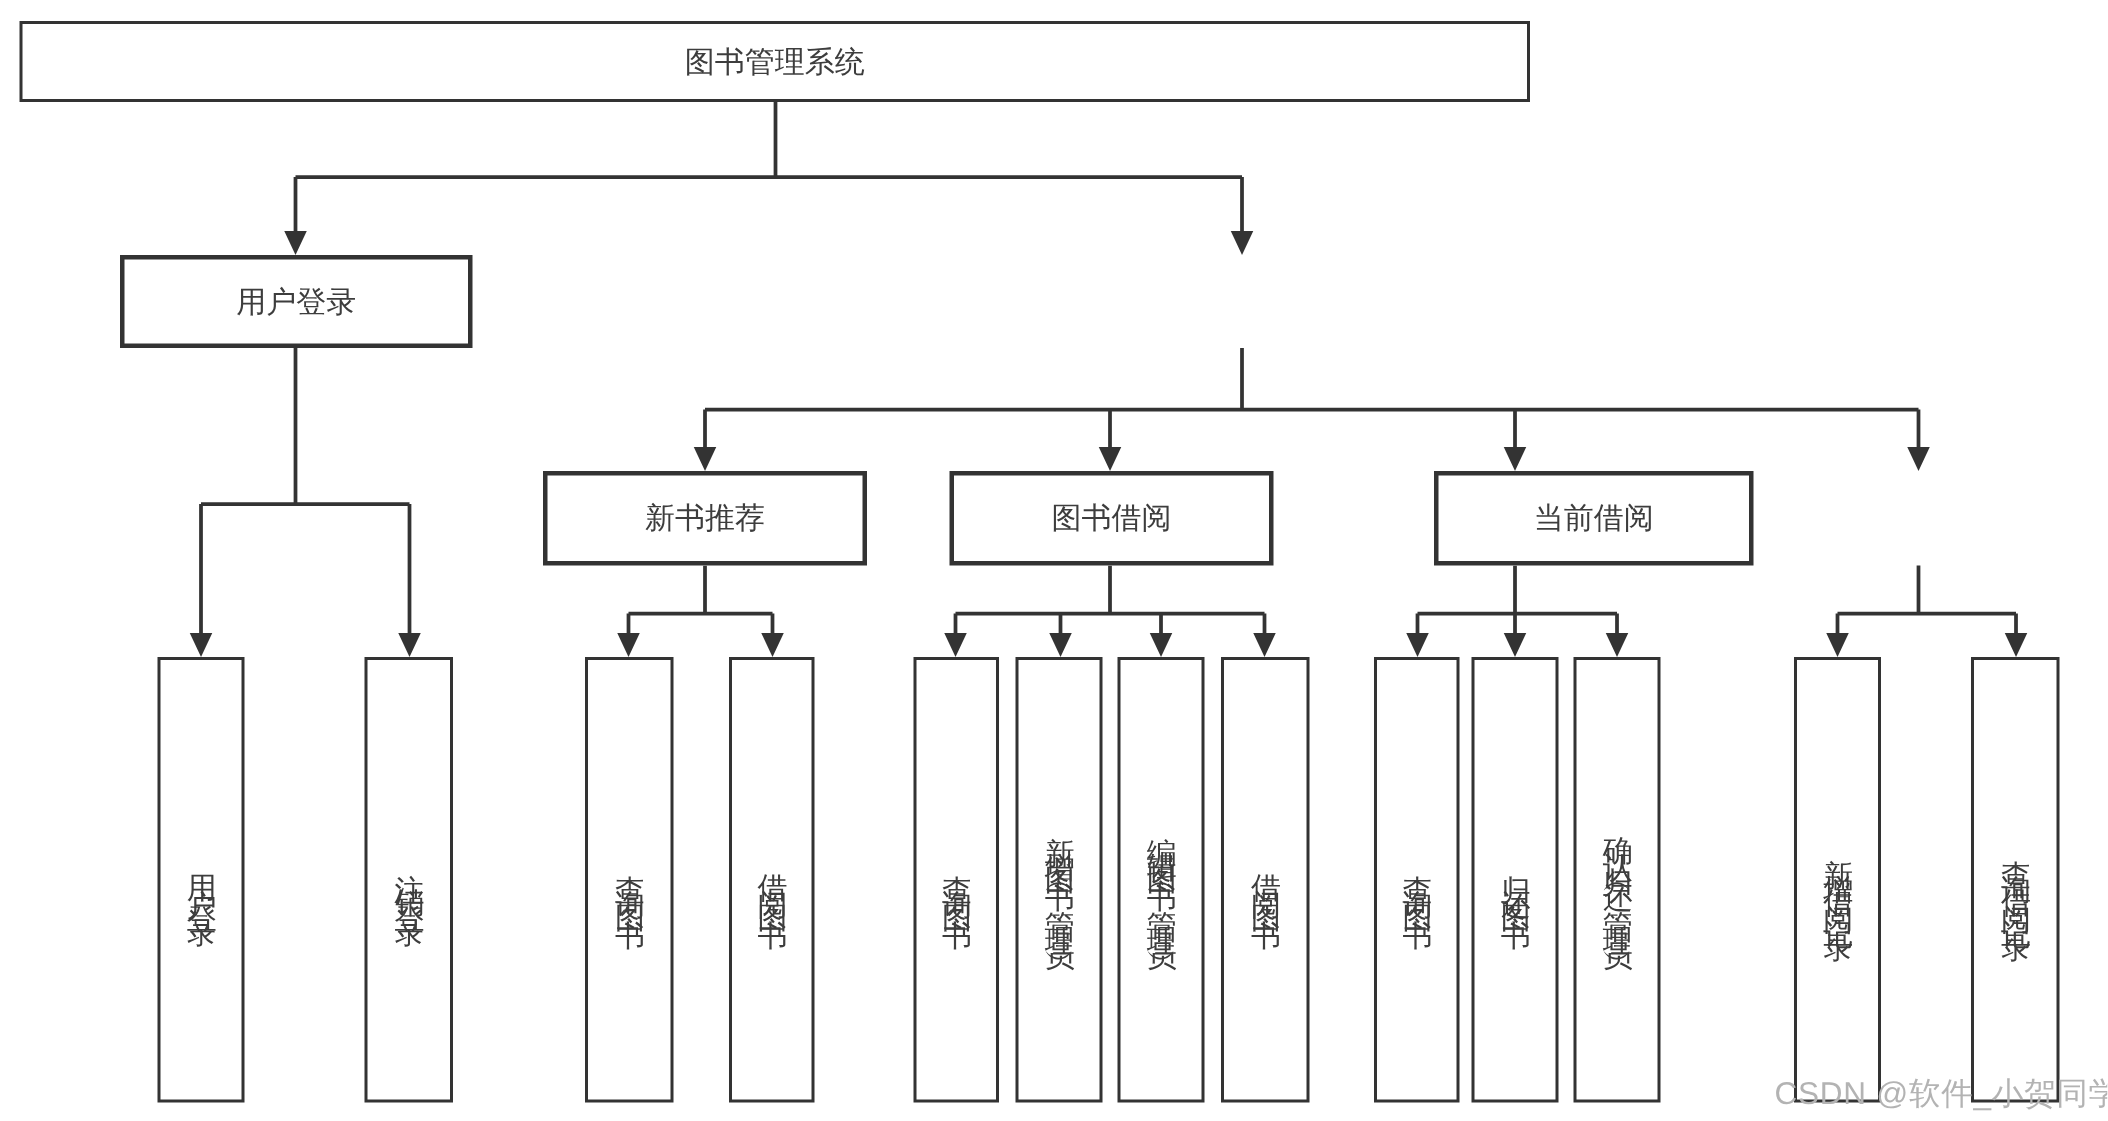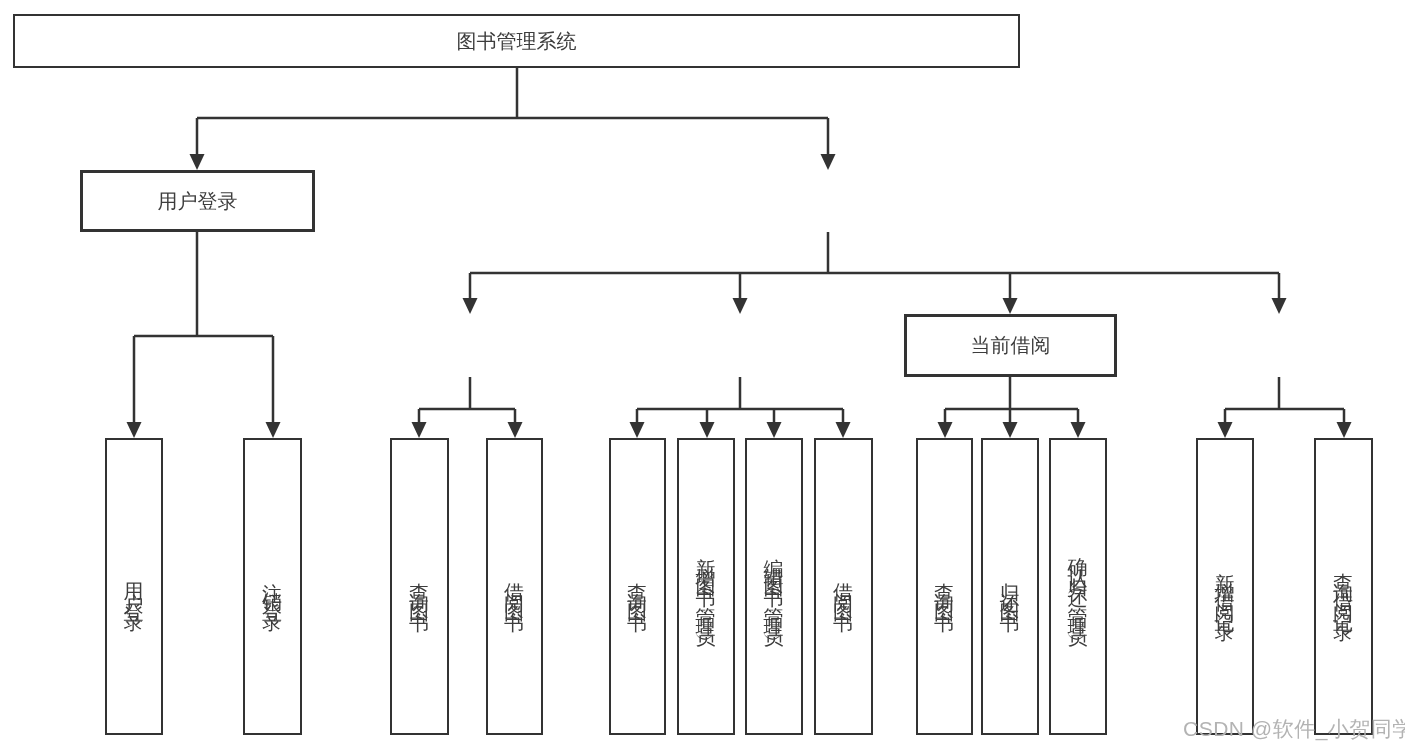--- a/index.html
+++ b/index.html
@@ -61,21 +61,27 @@
   </svg>
 
   <div class="node root" style="left:13px;top:14px;width:1007px;height:54px">
     <span>图书管理系统</span>
   </div>
 
   <div class="node" style="left:80px;top:170px;width:235px;height:62px">
     <span>用户登录</span>
   </div>
 
-  <div class="node" style="left:904px;top:314px;width:213px;height:63px">
+  <div class="node" style="left:362px;top:314px;width:216px;height:63px">
+    <span>新书推荐</span>
+  </div>
+  <div class="node" style="left:633px;top:314px;width:216px;height:63px">
+    <span>图书借阅</span>
+  </div>
+  <div class="node" style="left:956px;top:314px;width:213px;height:63px">
     <span>当前借阅</span>
   </div>
 
   <div class="node leaf" style="left:105px;top:438px;width:58px;height:297px">
     <span class="vtext">用户登录</span>
   </div>
   <div class="node leaf" style="left:243px;top:438px;width:59px;height:297px">
     <span class="vtext">注销登录</span>
   </div>
 

